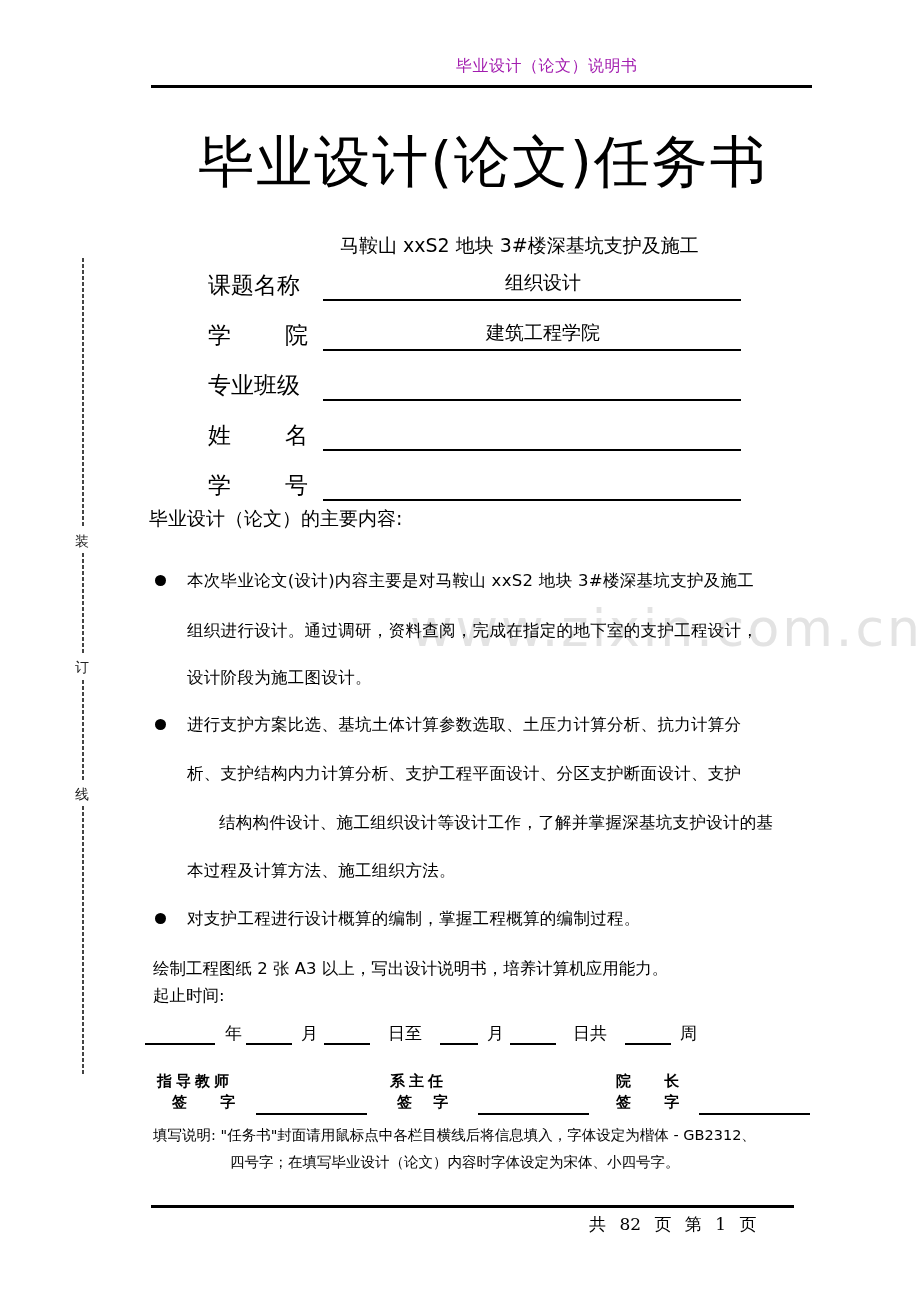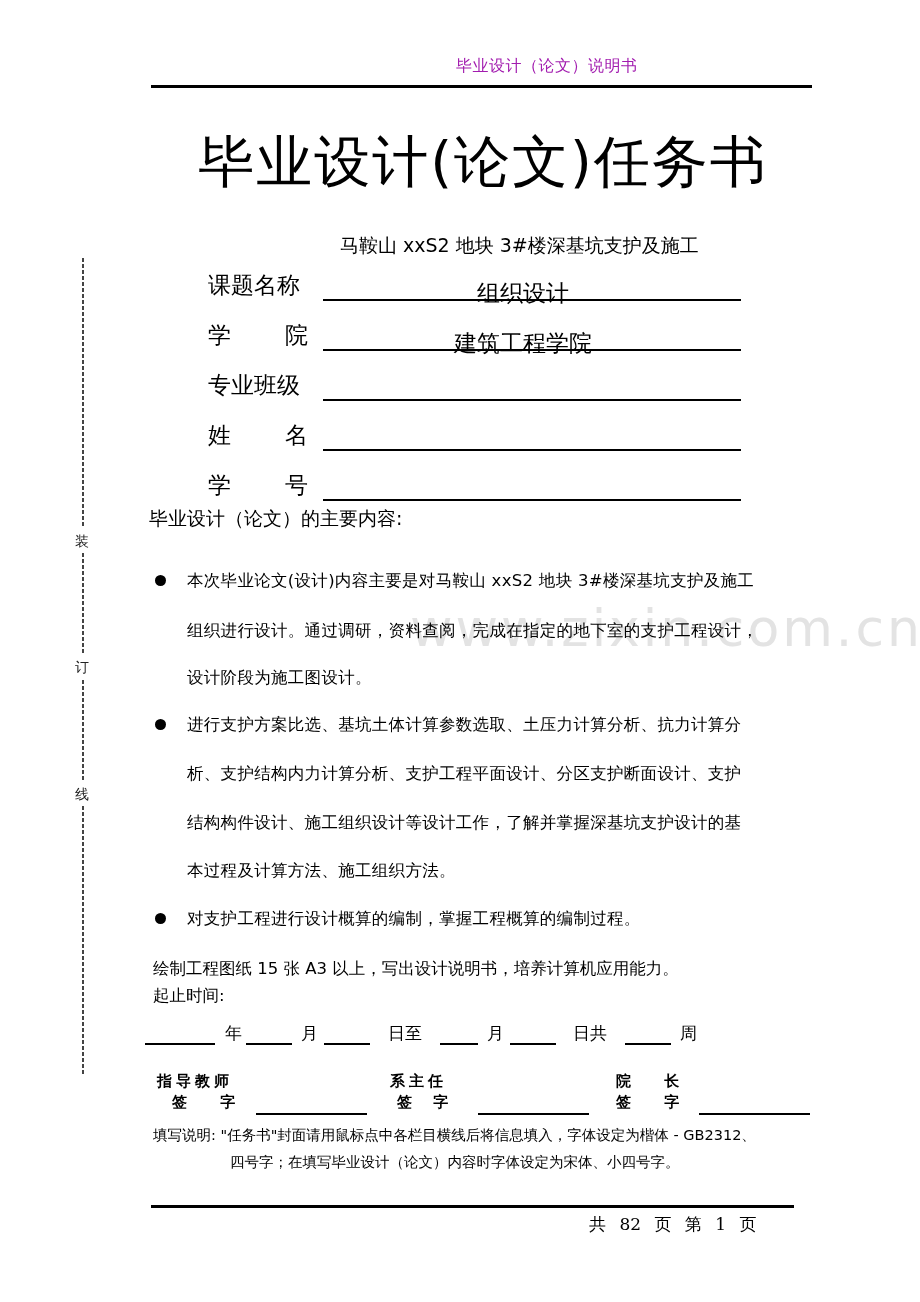--- a/index.html
+++ b/index.html
@@ -14,21 +14,21 @@
   .hdr-text { left:456px; top:56px; font-size:16px; letter-spacing:0.5px; color:#a21caf; white-space:nowrap; }
   .hdr-rule { left:151px; top:85px; width:661px; height:3px; background:#000; }
 
   .title { left:0; width:966px; top:130px; text-align:center; font-size:56px; letter-spacing:2px; white-space:nowrap; line-height:64px; }
 
   
   .topic-line1 { left:340px; top:233px; font-size:19px; white-space:nowrap; }
   .field-label { left:208px; width:100px; font-size:23px; white-space:nowrap; }
   .field-label.spread { display:flex; justify-content:space-between; }
   .field-line { left:323px; width:418px; height:2px; background:#000; }
-  .field-value { left:314px; width:418px; text-align:center; font-size:23px; white-space:nowrap;margin-top:8px; }
+  .field-value { left:334px; width:418px; text-align:center; font-size:19px; white-space:nowrap; }
 
   .section-title { left:149px; top:506px; font-size:19px; white-space:nowrap; }
 
   .bullet-dot { left:155px; width:11px; height:11px; border-radius:50%; background:#000; }
   .para-line { left:187px; font-size:16.5px; white-space:nowrap; letter-spacing:0.3px; }
 
   .plain-line { left:153px; font-size:16.5px; white-space:nowrap; }
 
   .blank { height:2px; background:#000; }
   .date-word { font-size:17px; white-space:nowrap; }
@@ -98,27 +98,27 @@
 <div class="abs section-title fg">毕业设计（论文）的主要内容:</div>
 
 <div class="abs bullet-dot" style="top:575px;"></div>
 <div class="abs para-line fg" style="top:570px;">本次毕业论文(设计)内容主要是对马鞍山 xxS2 地块 3#楼深基坑支护及施工</div>
 <div class="abs para-line fg" style="top:620px;">组织进行设计。通过调研，资料查阅，完成在指定的地下室的支护工程设计，</div>
 <div class="abs para-line fg" style="top:667px;">设计阶段为施工图设计。</div>
 
 <div class="abs bullet-dot" style="top:719px;"></div>
 <div class="abs para-line fg" style="top:714px;">进行支护方案比选、基坑土体计算参数选取、土压力计算分析、抗力计算分</div>
 <div class="abs para-line fg" style="top:763px;">析、支护结构内力计算分析、支护工程平面设计、分区支护断面设计、支护</div>
-<div class="abs para-line fg" style="top:812px;">结构构件设计、施工组织设计等设计工作，了解并掌握深基坑支护设计的基</div>
+<div class="abs para-line fg" style="top:812px;margin-left:32px;">结构构件设计、施工组织设计等设计工作，了解并掌握深基坑支护设计的基</div>
 <div class="abs para-line fg" style="top:860px;">本过程及计算方法、施工组织方法。</div>
 
 <div class="abs bullet-dot" style="top:913px;"></div>
 <div class="abs para-line fg" style="top:908px;">对支护工程进行设计概算的编制，掌握工程概算的编制过程。</div>
 
-<div class="abs plain-line fg" style="top:958px;">绘制工程图纸 15 张 A3 以上，写出设计说明书，培养计算机应用能力。</div>
+<div class="abs plain-line fg" style="top:958px;">绘制工程图纸 2 张 A3 以上，写出设计说明书，培养计算机应用能力。</div>
 <div class="abs plain-line fg" style="top:985px;">起止时间:</div>
 
 <div class="abs blank" style="left:145px;top:1043px;width:70px;"></div>
 <div class="abs date-word fg" style="left:225px;top:1022px;">年</div>
 <div class="abs blank" style="left:246px;top:1043px;width:46px;"></div>
 <div class="abs date-word fg" style="left:301px;top:1022px;">月</div>
 <div class="abs blank" style="left:324px;top:1043px;width:46px;"></div>
 <div class="abs date-word fg" style="left:388px;top:1022px;">日至</div>
 <div class="abs blank" style="left:440px;top:1043px;width:38px;"></div>
 <div class="abs date-word fg" style="left:487px;top:1022px;">月</div>

